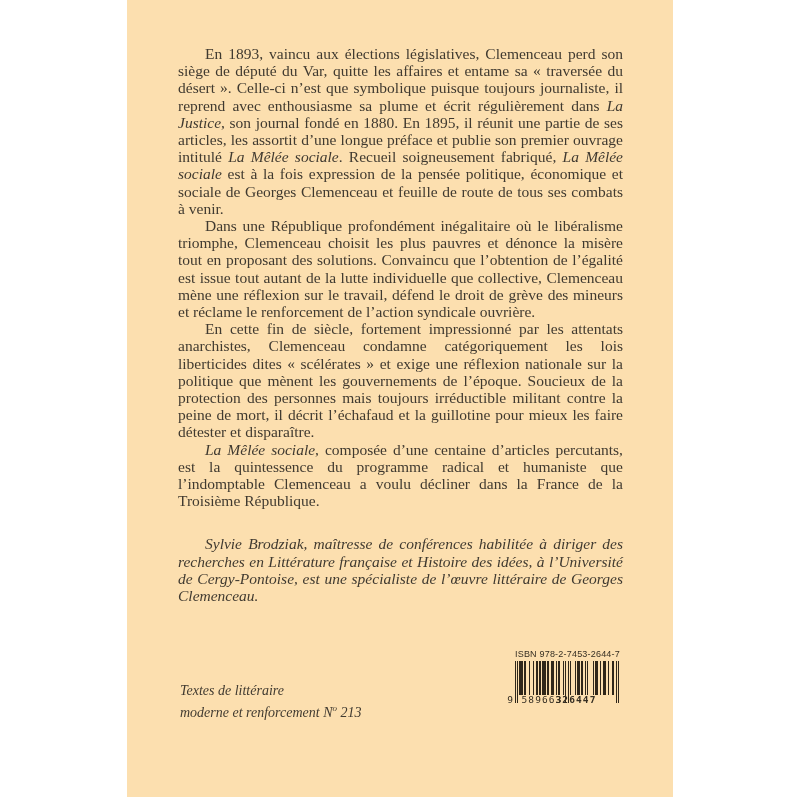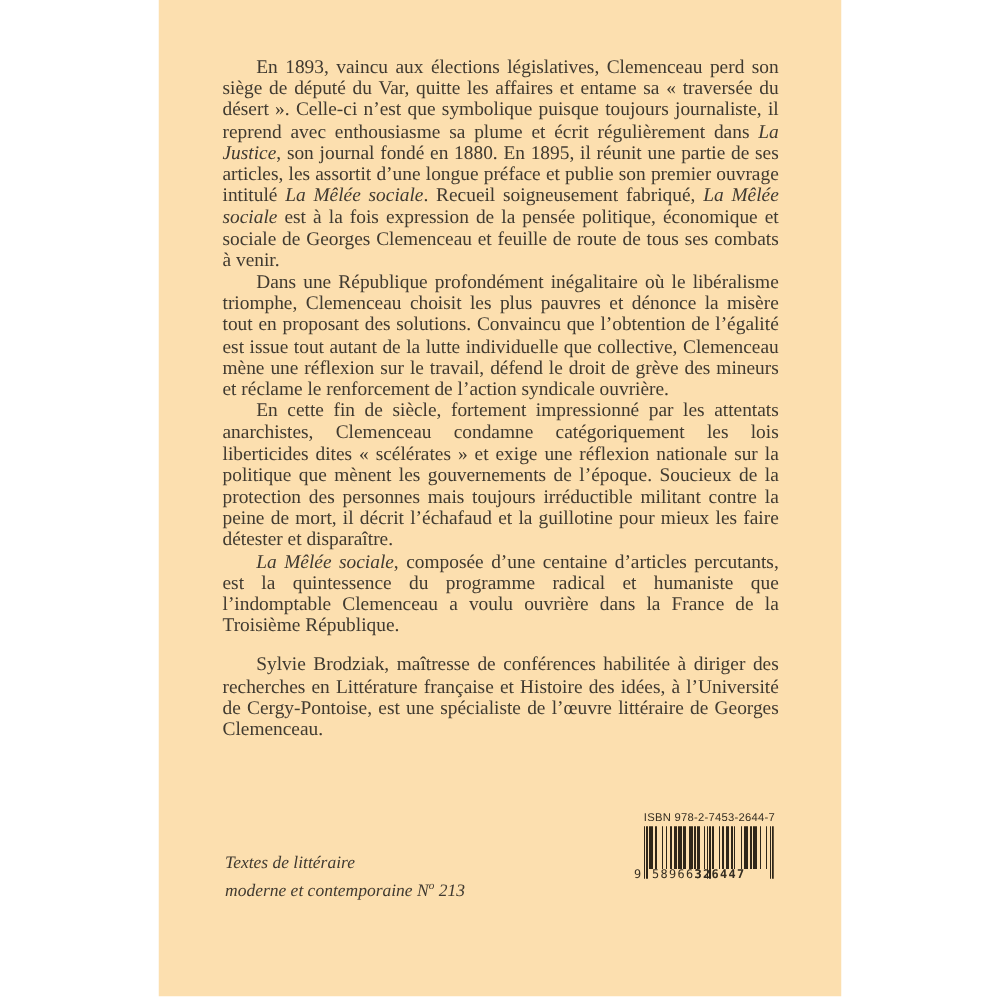--- a/index.html
+++ b/index.html
@@ -17,21 +17,22 @@
   }
   .body-text{
     position:absolute;left:51px;top:45px;width:445px;
     color:var(--text-color);
     font-size:15.5px;line-height:17.2px;
     text-align:justify;
   }
   .para{text-indent:27px;margin:0;}
   .para i{font-style:italic;}
   .author-bio{
-    margin-top:14px;
+    margin-top:26px;
+    font-style:italic;
     text-indent:27px;
     text-align:justify;
   }
   .series{
     position:absolute;left:53px;top:682px;
     color:var(--text-color);
     font-style:italic;
     font-size:14px;line-height:17.5px;
   }
   .series sup{font-size:9px;}
@@ -61,27 +62,27 @@
 <body>
 
 <div class="stage">
   <div class="cover">
 
     <div class="body-text">
 
     <p class="para"><span>En 1893, vaincu aux élections législatives, Clemenceau perd son siège de député du Var, quitte les affaires et entame sa « traversée du désert ». Celle-ci n’est que symbolique puisque toujours journaliste, il reprend avec enthousiasme sa plume et écrit régulièrement dans </span><i>La Justice</i><span>, son journal fondé en 1880. En 1895, il réunit une partie de ses articles, les assortit d’une longue préface et publie son premier ouvrage intitulé </span><i>La Mêlée sociale</i><span>. Recueil soigneusement fabriqué, </span><i>La Mêlée sociale</i><span> est à la fois expression de la pensée politique, économique et sociale de Georges Clemenceau et feuille de route de tous ses combats à venir.</span></p>
         <p class="para"><span>Dans une République profondément inégalitaire où le libéralisme triomphe, Clemenceau choisit les plus pauvres et dénonce la misère tout en proposant des solutions. Convaincu que l’obtention de l’égalité est issue tout autant de la lutte individuelle que collective, Clemenceau mène une réflexion sur le travail, défend le droit de grève des mineurs et réclame le renforcement de l’action syndicale ouvrière.</span></p>
         <p class="para"><span>En cette fin de siècle, fortement impressionné par les attentats anarchistes, Clemenceau condamne catégoriquement les lois liberticides dites « scélérates » et exige une réflexion nationale sur la politique que mènent les gouvernements de l’époque. Soucieux de la protection des personnes mais toujours irréductible militant contre la peine de mort, il décrit l’échafaud et la guillotine pour mieux les faire détester et disparaître.</span></p>
-        <p class="para"><i>La Mêlée sociale</i><span>, composée d’une centaine d’articles percutants, est la quintessence du programme radical et humaniste que l’indomptable Clemenceau a voulu ouvrière dans la France de la Troisième République.</span></p>
+        <p class="para"><i>La Mêlée sociale</i><span>, composée d’une centaine d’articles percutants, est la quintessence du programme radical et humaniste que l’indomptable Clemenceau a voulu décliner dans la France de la Troisième République.</span></p>
         <p class="author-bio">Sylvie Brodziak, maîtresse de conférences habilitée à diriger des recherches en Littérature française et Histoire des idées, à l’Université de Cergy-Pontoise, est une spécialiste de l’œuvre littéraire de Georges Clemenceau.</p>
       </div>
 
     <div class="series">
       <div>Textes de littéraire</div>
-      <div><span>moderne et contemporaine N</span><sup>o</sup><span> 213</span></div>
+      <div><span>moderne et renforcement N</span><sup>o</sup><span> 213</span></div>
     </div>
 
     <div class="barcode-block">
       <div class="isbn-label">ISBN  978-2-7453-2644-7</div>
       <svg class="bars" width="104" height="42" viewBox="0 0 95 42" preserveAspectRatio="none" shape-rendering="crispEdges">
           <rect x="0" y="0" width="1" height="42"></rect>
           <rect x="2" y="0" width="1" height="42"></rect>
           <rect x="4" y="0" width="1" height="34"></rect>
           <rect x="5" y="0" width="1" height="34"></rect>
           <rect x="6" y="0" width="1" height="34"></rect>

